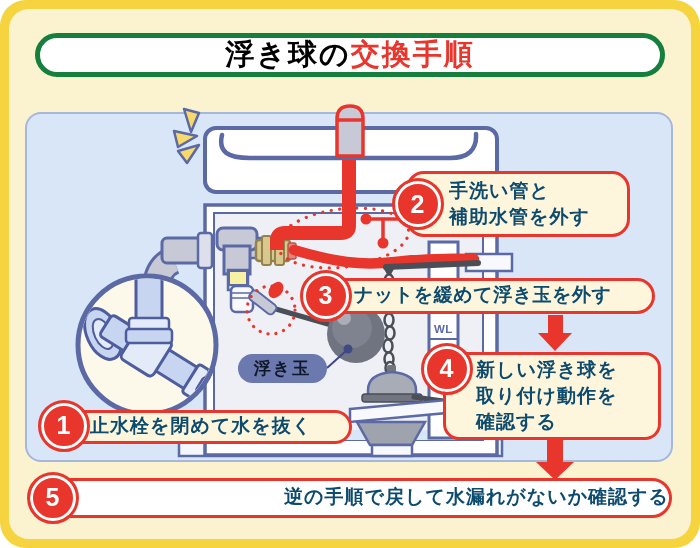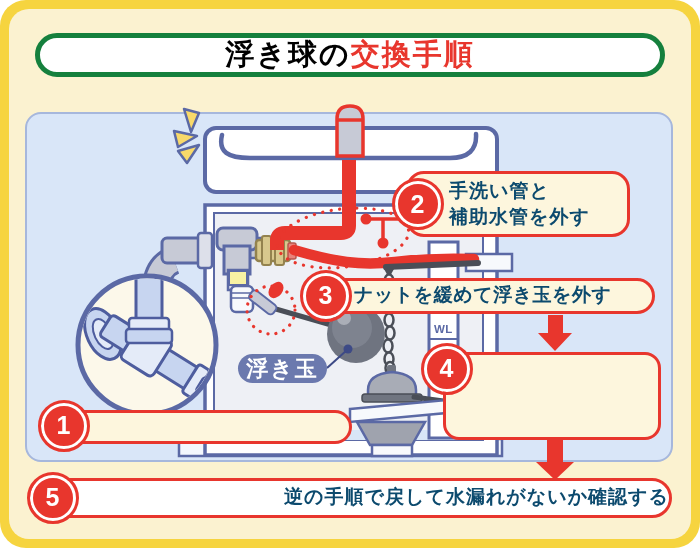--- a/index.html
+++ b/index.html
@@ -41,21 +41,21 @@
 
   .badge4 { left:443px; top:352px; width:218px; height:88px; border-radius:16px; }
   .badge4 .num { left:-22.5px; top:-9.5px; }
   .badge4 .steptext { padding:2px 0 0 30px; line-height:26px; letter-spacing:1px; }
 
   .badge5 { left:28px; top:478px; width:644px; height:40px; border-radius:20px; background:#ffffff; }
   .badge5 .num { left:-1.5px; top:-6.5px; }
   .badge5 .steptext { text-align:right; line-height:32px; letter-spacing:1px; }
 
   .float-label { position:absolute; left:238px; top:354px; width:89px; height:29px;
-    background:#6B79AE; border-radius:15px; color:#ffffff; font-size:22px; font-weight:bold;
+    background:#6B79AE; border-radius:15px; color:#0f172a; font-size:17px; font-weight:bold;
     display:flex; align-items:center; justify-content:center; letter-spacing:2px; z-index:4; }
 </style>
 </head>
 <body>
 
 <div class="stage">
   <div class="frame"></div>
   <div class="inner-bg"></div>
 
   <div class="title-banner">
@@ -220,34 +220,38 @@
     <g fill="#E8362D">
       <rect x="547" y="440" width="16" height="24"></rect>
       <polygon points="536,462 574,462 555,480"></polygon>
     </g>
   </svg>
 
   <div class="float-label">浮き玉</div>
 
   <div class="badge badge1">
     <span class="num">1</span>
+    <div class="steptext">止水栓を閉めて水を抜く</div>
   </div>
 
   <div class="badge badge2">
     <span class="num">2</span>
     <div class="steptext">手洗い管と
 補助水管を外す</div>
   </div>
 
   <div class="badge badge3">
     <span class="num">3</span>
     <div class="steptext">ナットを緩めて浮き玉を外す</div>
   </div>
 
   <div class="badge badge4">
     <span class="num">4</span>
+    <div class="steptext">新しい浮き球を
+取り付け動作を
+確認する</div>
   </div>
 
   <div class="badge badge5">
     <span class="num">5</span>
     <div class="steptext">逆の手順で戻して水漏れがないか確認する</div>
   </div>
 </div>
 
 </body></html>

